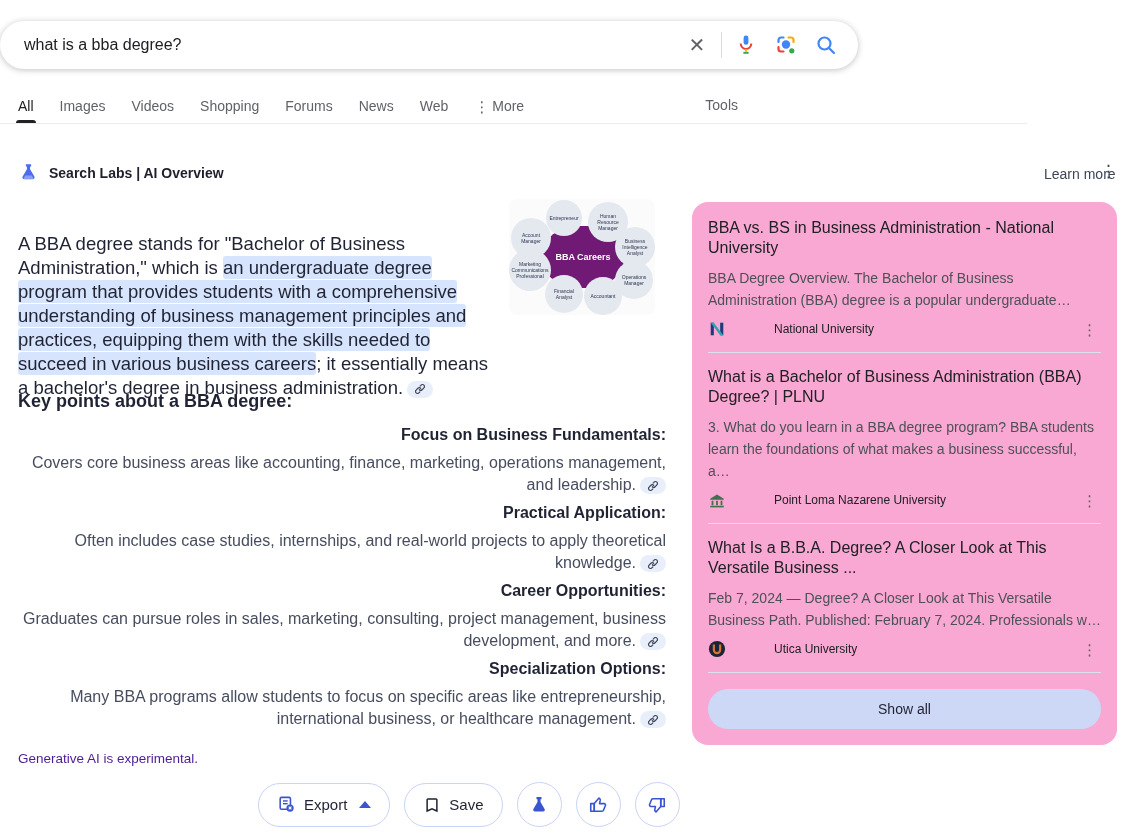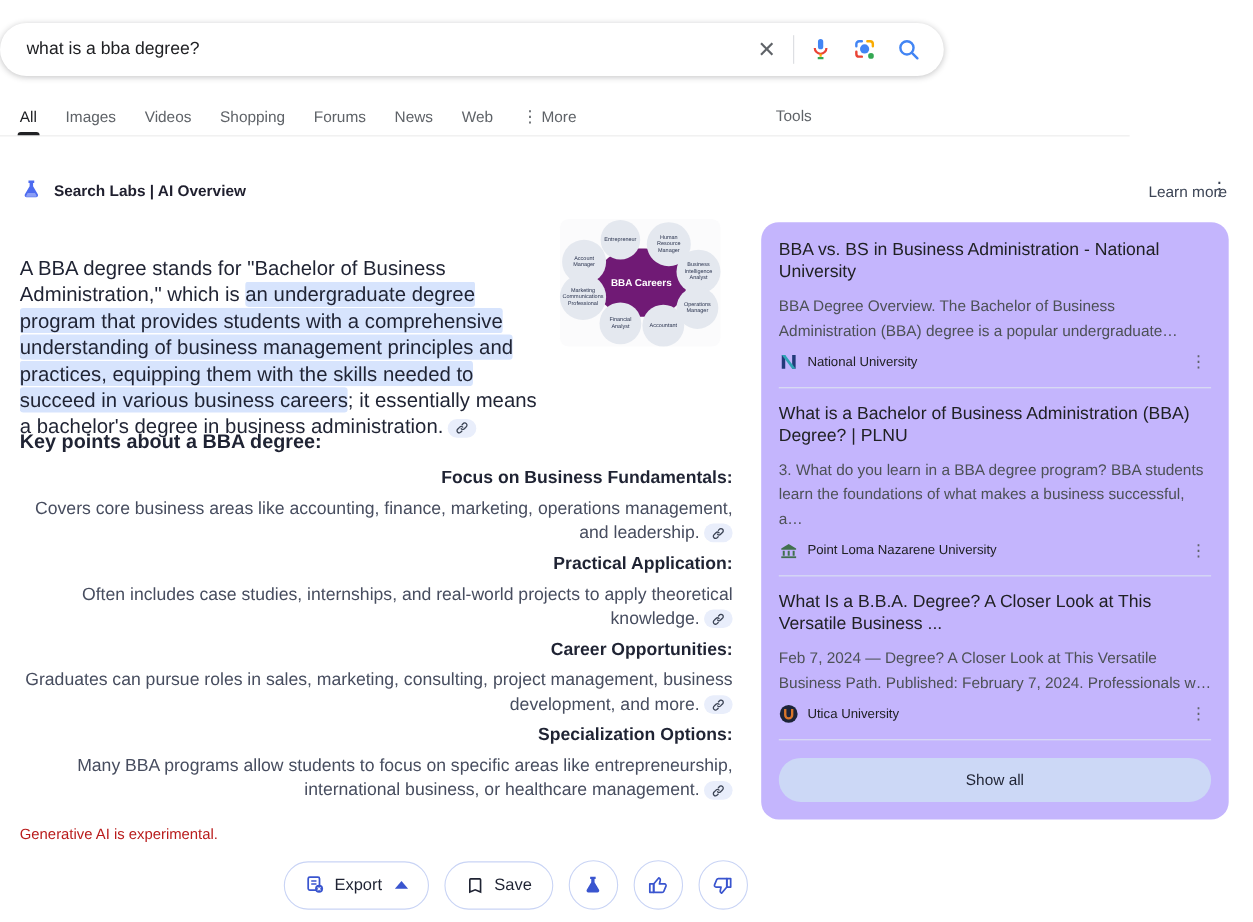--- a/index.html
+++ b/index.html
@@ -42,21 +42,21 @@
   .hl { background:#d7e4fd; border-radius:3px; padding:1px 0; box-decoration-break:clone; -webkit-box-decoration-break:clone; }
   .link-chip { display:inline-flex; align-items:center; justify-content:center; width:26px; height:17px;
     background:#e9eefb; border-radius:9px; vertical-align:middle; margin-left:4px; cursor:pointer; border:none; }
 
   .keypoints-title { position:absolute; left:18px; top:391px; font-size:18px; font-weight:bold; color:#1f2333; }
   .kp { position:absolute; left:18px; width:648px;text-align:right; }
   .kp h3 { font-size:16px; font-weight:bold; color:#1f2333; margin-bottom:8px; }
   .kp p { font-size:16px; line-height:22px; color:#474d5f; }
   .kp1 { top:426px; } .kp2 { top:504px; } .kp3 { top:582px; } .kp4 { top:660px; }
 
-  .disclaimer { position:absolute; left:18px; top:751px; font-size:13.5px; color:#b91c1c; }
+  .disclaimer { position:absolute; left:18px; top:751px; font-size:13.5px; color:#4c1d95; }
 
   
   .diagram { position:absolute; left:509px; top:199px; width:146px; height:116px; background:#fbfbfc; border-radius:8px; }
   .dg-center { position:absolute; left:33px; top:27px; width:82px; height:62px; background:#701a75;
     border-radius:46%; display:flex; align-items:center; justify-content:center; z-index:1; }
   .dg-center span { color:#fff; font-size:9px; font-weight:bold; }
   .dg-node { position:absolute; background:#e4e8ef; border-radius:50%; display:flex; align-items:center;
     justify-content:center; text-align:center; color:#2c3550; z-index:2; }
   .dg-node span { font-size:5px; line-height:1.25; display:block; padding:2px; }
   .n0 { left:37px; top:1px;  width:36px; height:36px; }
@@ -71,27 +71,27 @@
   
   .actions { position:absolute; left:258px; top:782px; display:flex; gap:14px; align-items:center; }
   .pill { height:44px; border:1px solid #c9d4f5; border-radius:22px; background:#fff; display:flex;
     align-items:center; gap:8px; padding:0 18px; cursor:pointer; font-size:15px; color:#1f2333; }
   .circle-btn { width:45px; height:45px; border:1px solid #c9d4f5; border-radius:50%; background:#fff;
     display:flex; align-items:center; justify-content:center; cursor:pointer; }
   .caret-up { width:0; height:0; border-left:6px solid transparent; border-right:6px solid transparent;
     border-bottom:7px solid #3a55cf; margin-left:4px; }
 
   
-  .panel { position:absolute; left:692px; top:202px; width:425px; background:#c4b5fd; border-radius:16px;
+  .panel { position:absolute; left:692px; top:202px; width:425px; background:#f9a8d4; border-radius:16px;
     padding:16px 0 16px 0; }
   .card { padding:0 16px; }
   .card-title { font-size:16px; line-height:20px; color:#202124; cursor:pointer; }
   .card-snippet { margin-top:9px; font-size:14px; line-height:22px; color:#4d5156; }
   .card-source { margin-top:9px; display:flex; align-items:center; gap:8px; }
-  .src-name { font-size:12px; color:#202124; flex:1; }
+  .src-name { font-size:12px; color:#202124; flex:1;margin-left:40px; }
   .card-dots { font-size:15px; color:#5f6368; cursor:pointer; padding:0 4px; line-height:1; }
   .card-div { height:1px; background:#dbe1f1; margin:14px 16px; }
   .show-all { margin:16px 16px 0 16px; height:40px; border-radius:20px; background:#ccd8f6; border:none;
     display:flex; align-items:center; justify-content:center; font-size:14px; color:#1f2333;
     cursor:pointer; width:calc(100% - 32px); font-family:"Liberation Sans", sans-serif; }
 
   svg { display:block; }
 </style>
 </head>
 <body>

